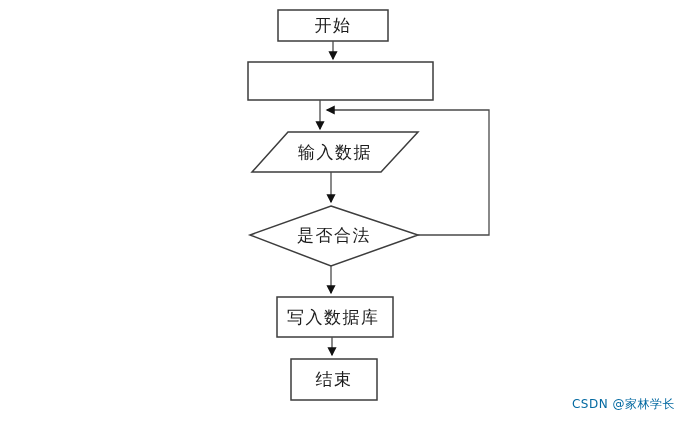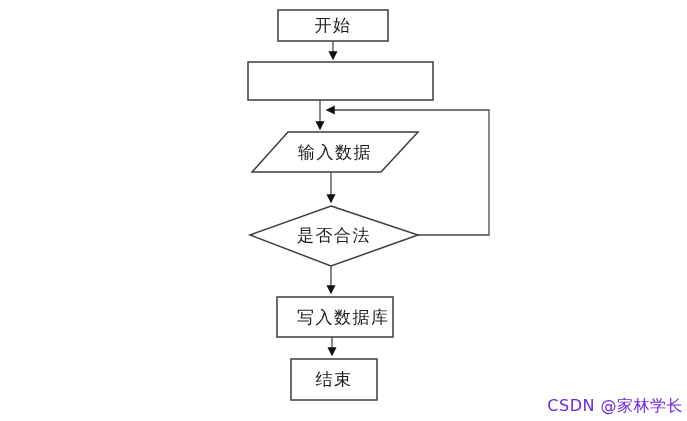--- a/index.html
+++ b/index.html
@@ -40,25 +40,25 @@
     letter-spacing: 1.5px;
     color: #1c1c1c;
     white-space: nowrap;
     line-height: 1;
   }
   .label.left {
     justify-content: flex-start;
   }
   .watermark {
     position: absolute;
-    right: 4px;
+    right: 12px;
     top: 396px;
-    font-size: 16px;
+    font-size: 12px;
     letter-spacing: 0.5px;
-    color: #6d28d9;
+    color: #0369a1;
   }
 </style>
 </head>
 <body>
 
 <div class="stage">
 
   <svg width="687" height="421" viewBox="0 0 687 421">
     <defs>
       <marker id="arrow" viewBox="0 0 10 10" refX="8.5" refY="5" markerWidth="9" markerHeight="7" orient="auto">
@@ -81,19 +81,19 @@
     <path class="edge" d="M418,235 H489 V110 H327" marker-end="url(#arrow)"></path>
   </svg>
 
   <div class="label" style="left:278px; top:10px; width:110px; height:31px;">开始</div>
 
 
   <div class="label" style="left:250px; top:206px; width:168px; height:59px;">是否合法</div>
 
   <div class="label" style="left:252px; top:132px; width:166px; height:40px;">输入数据</div>
 
-  <div class="label left" style="left:277px; top:297px; width:116px; height:40px; padding-left:20px; box-sizing:border-box;">写入数据库</div>
+  <div class="label left" style="left:277px; top:297px; width:116px; height:40px; padding-left:10px; box-sizing:border-box;">写入数据库</div>
 
   <div class="label" style="left:291px; top:359px; width:86px; height:41px;border-radius:8px;">结束</div>
 
   <div class="watermark">CSDN @家林学长</div>
 
 </div>
 
 </body></html>

